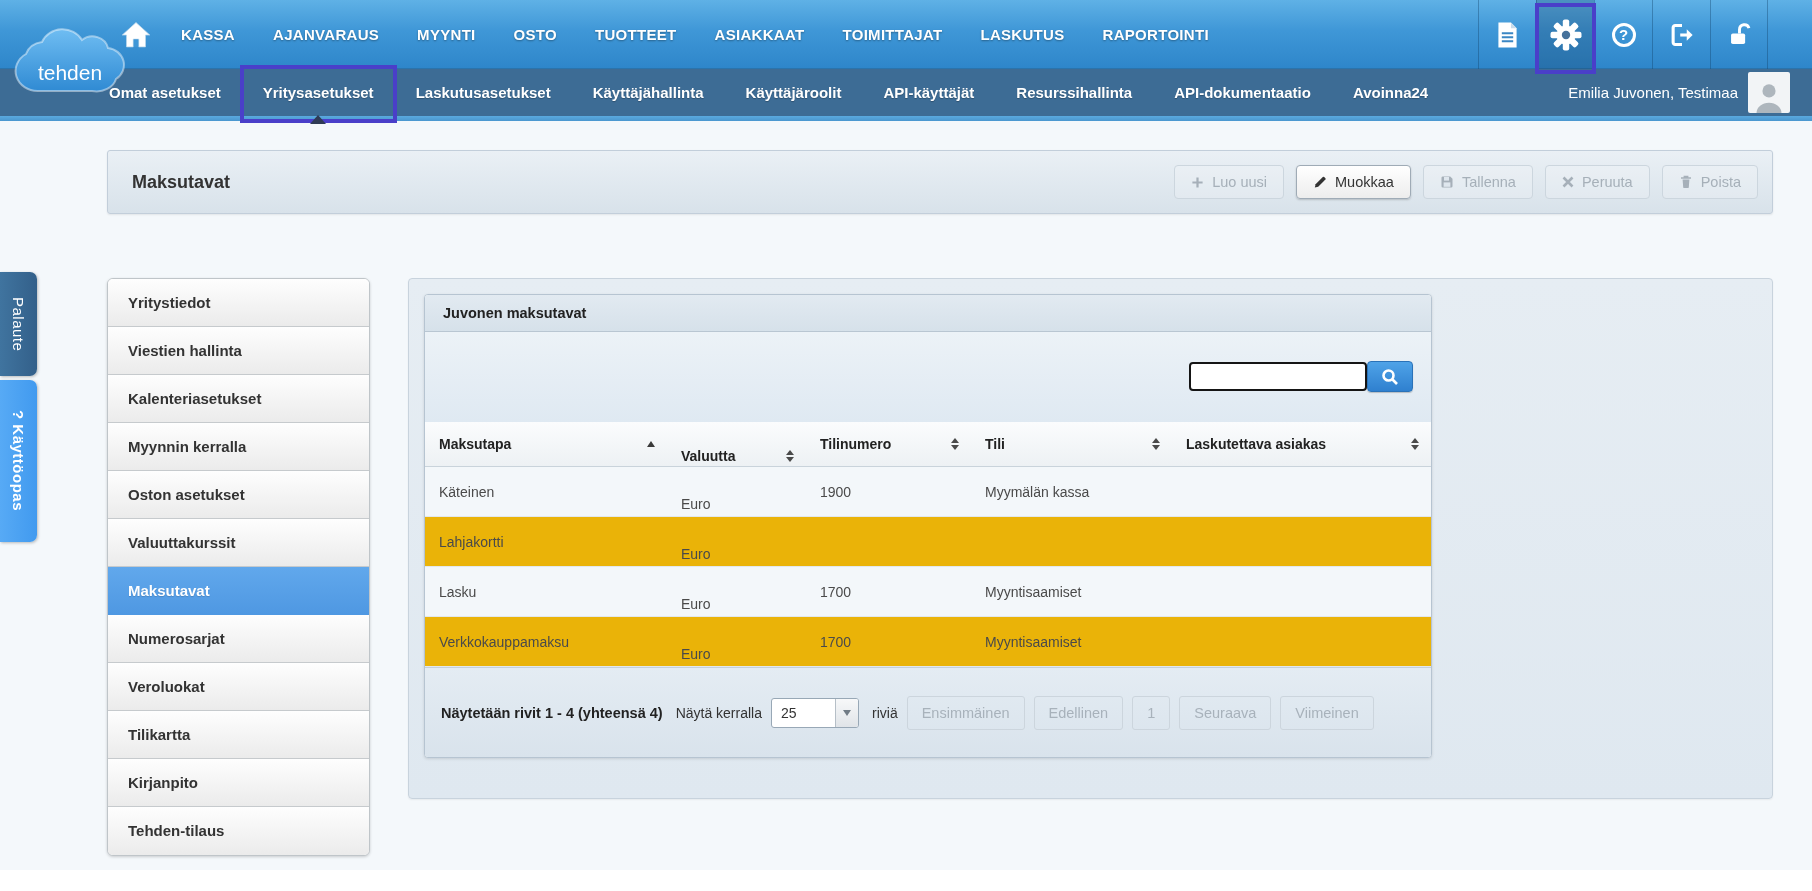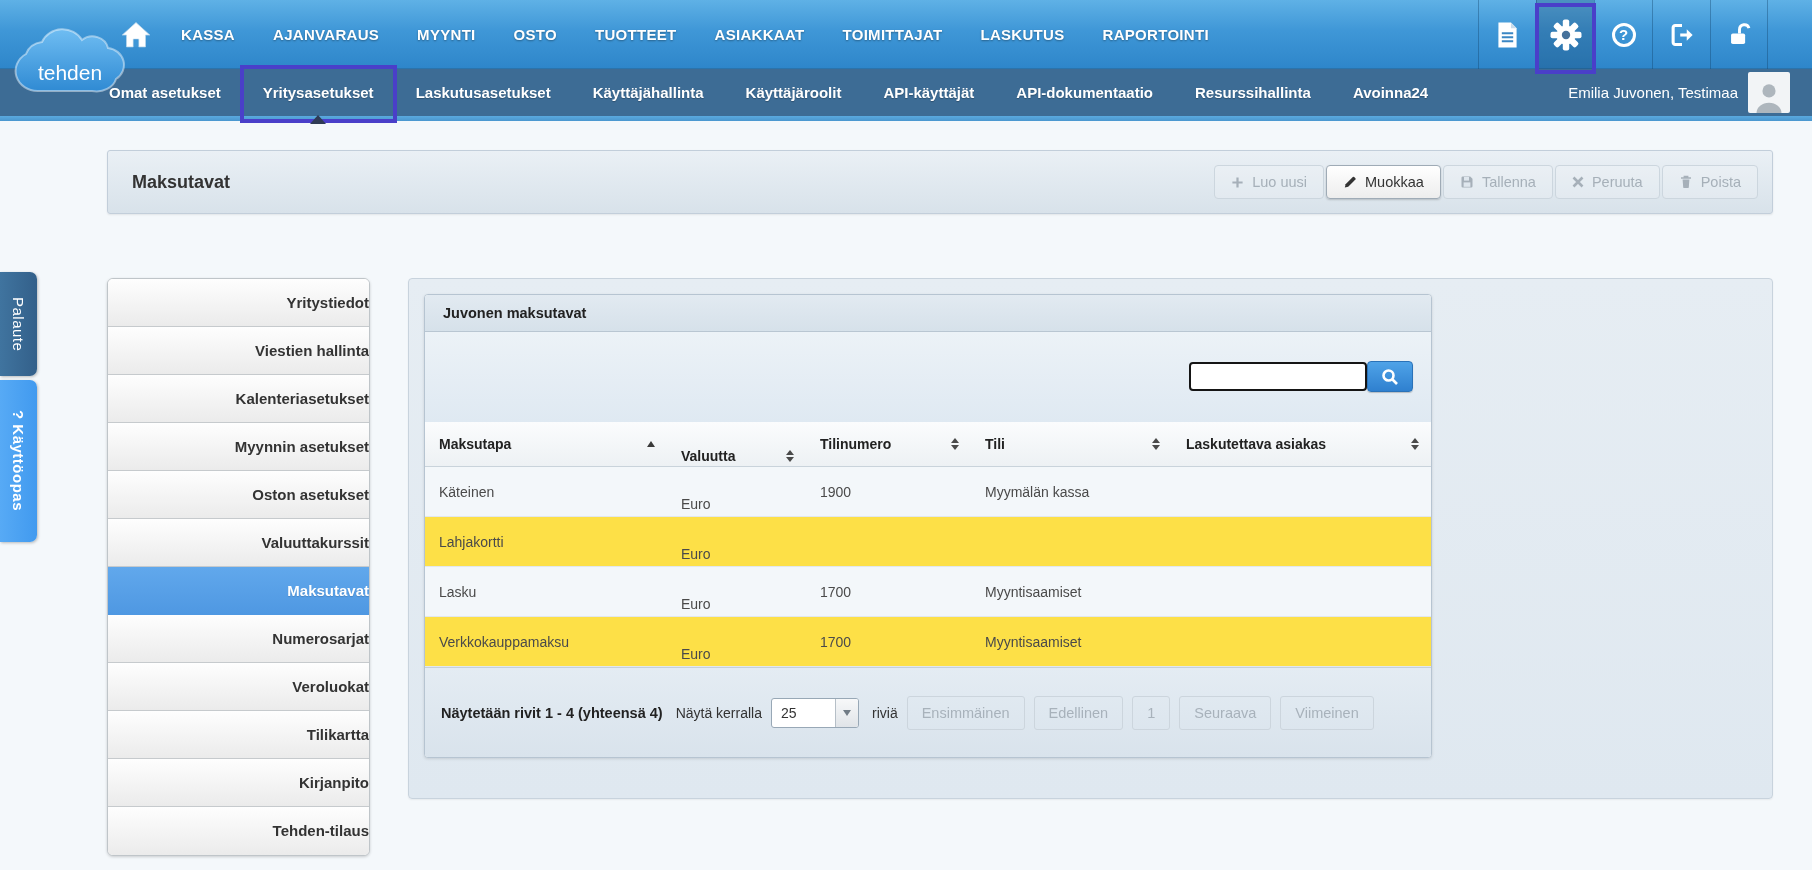--- a/index.html
+++ b/index.html
@@ -76,37 +76,37 @@
   .tab-opas { top:380px; height:162px; background:linear-gradient(90deg,#57aaf5,#419aef); font-weight:bold; }
 
   
   .page-header {
     position:absolute; left:107px; top:150px; width:1666px; height:64px;
     background:linear-gradient(180deg,#eaf0f5,#d8e2ea);
     border:1px solid #c2ceda; border-radius:3px; box-shadow:0 1px 2px rgba(0,0,0,.08);
     display:flex; align-items:center; padding:0 14px 0 24px;
   }
   .page-title { font-size:18px; font-weight:bold; color:#333; }
-  .toolbar { margin-left:auto; display:flex; gap:2px; }
+  .toolbar { margin-left:auto; display:flex; gap:12px; }
   .btn {
     height:34px; padding:0 16px; border-radius:4px; font-size:14.5px;
     display:flex; align-items:center; gap:8px; white-space:nowrap; cursor:default;
     border:1px solid #ccd6de; color:#a6b0b9; background:rgba(255,255,255,.18);
   }
   .btn.active {
     background:linear-gradient(180deg,#ffffff,#ededed); border:1px solid #9fabb6;
     color:#333; box-shadow:0 1px 2px rgba(0,0,0,.18); cursor:pointer;justify-content:flex-end;
   }
   .btn svg { flex:none; }
 
   
   .sidebar {
     position:absolute; left:107px; top:278px; width:263px;
     border:1px solid #bfc5c9; border-radius:6px; overflow:hidden;
-    box-shadow:0 1px 3px rgba(0,0,0,.18); background:#fff;text-align:right;
+    box-shadow:0 1px 3px rgba(0,0,0,.18); background:#fff;
   }
   .side-item {
     height:48px; line-height:47px; padding-left:20px; font-size:15px; font-weight:bold; color:#333;
     background:linear-gradient(180deg,#fefefe,#ebebeb); border-bottom:1px solid #c6cacd; cursor:pointer;
   }
   .side-item:last-child { border-bottom:none; }
   .side-item.selected {
     background:linear-gradient(180deg,#61a8ec,#4f98e2); color:#fff; border-bottom-color:#4f98e2;
     text-shadow:0 1px 1px rgba(0,0,0,.15);
   }
@@ -142,21 +142,21 @@
     border-bottom:1px solid #c9d3db; }
   .th {
     display:flex; align-items:center; justify-content:space-between;
     padding:0 12px 0 14px; font-size:14px; font-weight:bold; color:#222; cursor:pointer;
   }
   .tri-up { width:0; height:0; border-left:4.5px solid transparent; border-right:4.5px solid transparent; border-bottom:6px solid #3a3a3a; }
   .sort-both { display:flex; flex-direction:column; gap:2px; align-items:center; }
   .sort-both .u { width:0;height:0;border-left:4px solid transparent;border-right:4px solid transparent;border-bottom:5px solid #4a4a4a; }
   .sort-both .d { width:0;height:0;border-left:4px solid transparent;border-right:4px solid transparent;border-top:5px solid #4a4a4a; }
   .trow { height:50px; flex:none; display:flex; align-items:center; border-bottom:1px solid #e2e8ed;
-    font-size:14px; color:#4a4a4a; background:#fde047; cursor:pointer; }
+    font-size:14px; color:#4a4a4a; background:#eab308; cursor:pointer; }
   .trow:nth-child(even) { background:#f3f7fa; }
   .td { padding-left:14px; overflow:hidden; white-space:nowrap; }
   .c1 { width:242px; } .c2 { width:139px;margin-top:24px; } .c3 { width:165px; } .c4 { width:201px; } .c5 { flex:1; }
 
   .tfoot {
     flex:1; background:linear-gradient(180deg,#e4ecf3,#d9e3ec); border-top:1px solid #c6d0d9;
     display:flex; align-items:center; padding:8px 16px; gap:9px;
   }
   .sum-text { font-size:14.5px; font-weight:bold; color:#222; white-space:nowrap; }
   .pp-label { font-size:14px; color:#333; margin-left:4px; white-space:nowrap; }
@@ -245,22 +245,22 @@
     <span class="item">Omat asetukset</span>
     <span class="item">
       <span>Yritysasetukset</span>
       <span class="hl-sub"></span>
       <span class="hl-arrow"></span>
     </span>
     <span class="item">Laskutusasetukset</span>
     <span class="item">Käyttäjähallinta</span>
     <span class="item">Käyttäjäroolit</span>
     <span class="item">API-käyttäjät</span>
+    <span class="item">Resurssihallinta</span>
     <span class="item">API-dokumentaatio</span>
-    <span class="item">Resurssihallinta</span>
     <span class="item">Avoinna24</span>
   </div>
   <span class="user-name">Emilia Juvonen, Testimaa</span>
   <div class="avatar">
     <svg width="34" height="34" viewBox="0 0 30 30">
       <circle cx="15" cy="10.5" r="5.8" fill="#aeb6bd"></circle>
       <path d="M4 30 a11 9 0 0 1 22 0 Z" fill="#aeb6bd"></path>
     </svg>
   </div>
 </div>
@@ -316,21 +316,21 @@
       </svg>
       <span>Poista</span>
     </div>
   </div>
 </div>
 
 <div class="sidebar">
   <div class="side-item">Yritystiedot</div>
   <div class="side-item">Viestien hallinta</div>
   <div class="side-item">Kalenteriasetukset</div>
-  <div class="side-item">Myynnin asetukset</div>
+  <div class="side-item">Myynnin kerralla</div>
   <div class="side-item">Oston asetukset</div>
   <div class="side-item">Valuuttakurssit</div>
   <div class="side-item selected">Maksutavat</div>
   <div class="side-item">Numerosarjat</div>
   <div class="side-item">Veroluokat</div>
   <div class="side-item">Tilikartta</div>
   <div class="side-item">Kirjanpito</div>
   <div class="side-item">Tehden-tilaus</div>
 </div>
 

